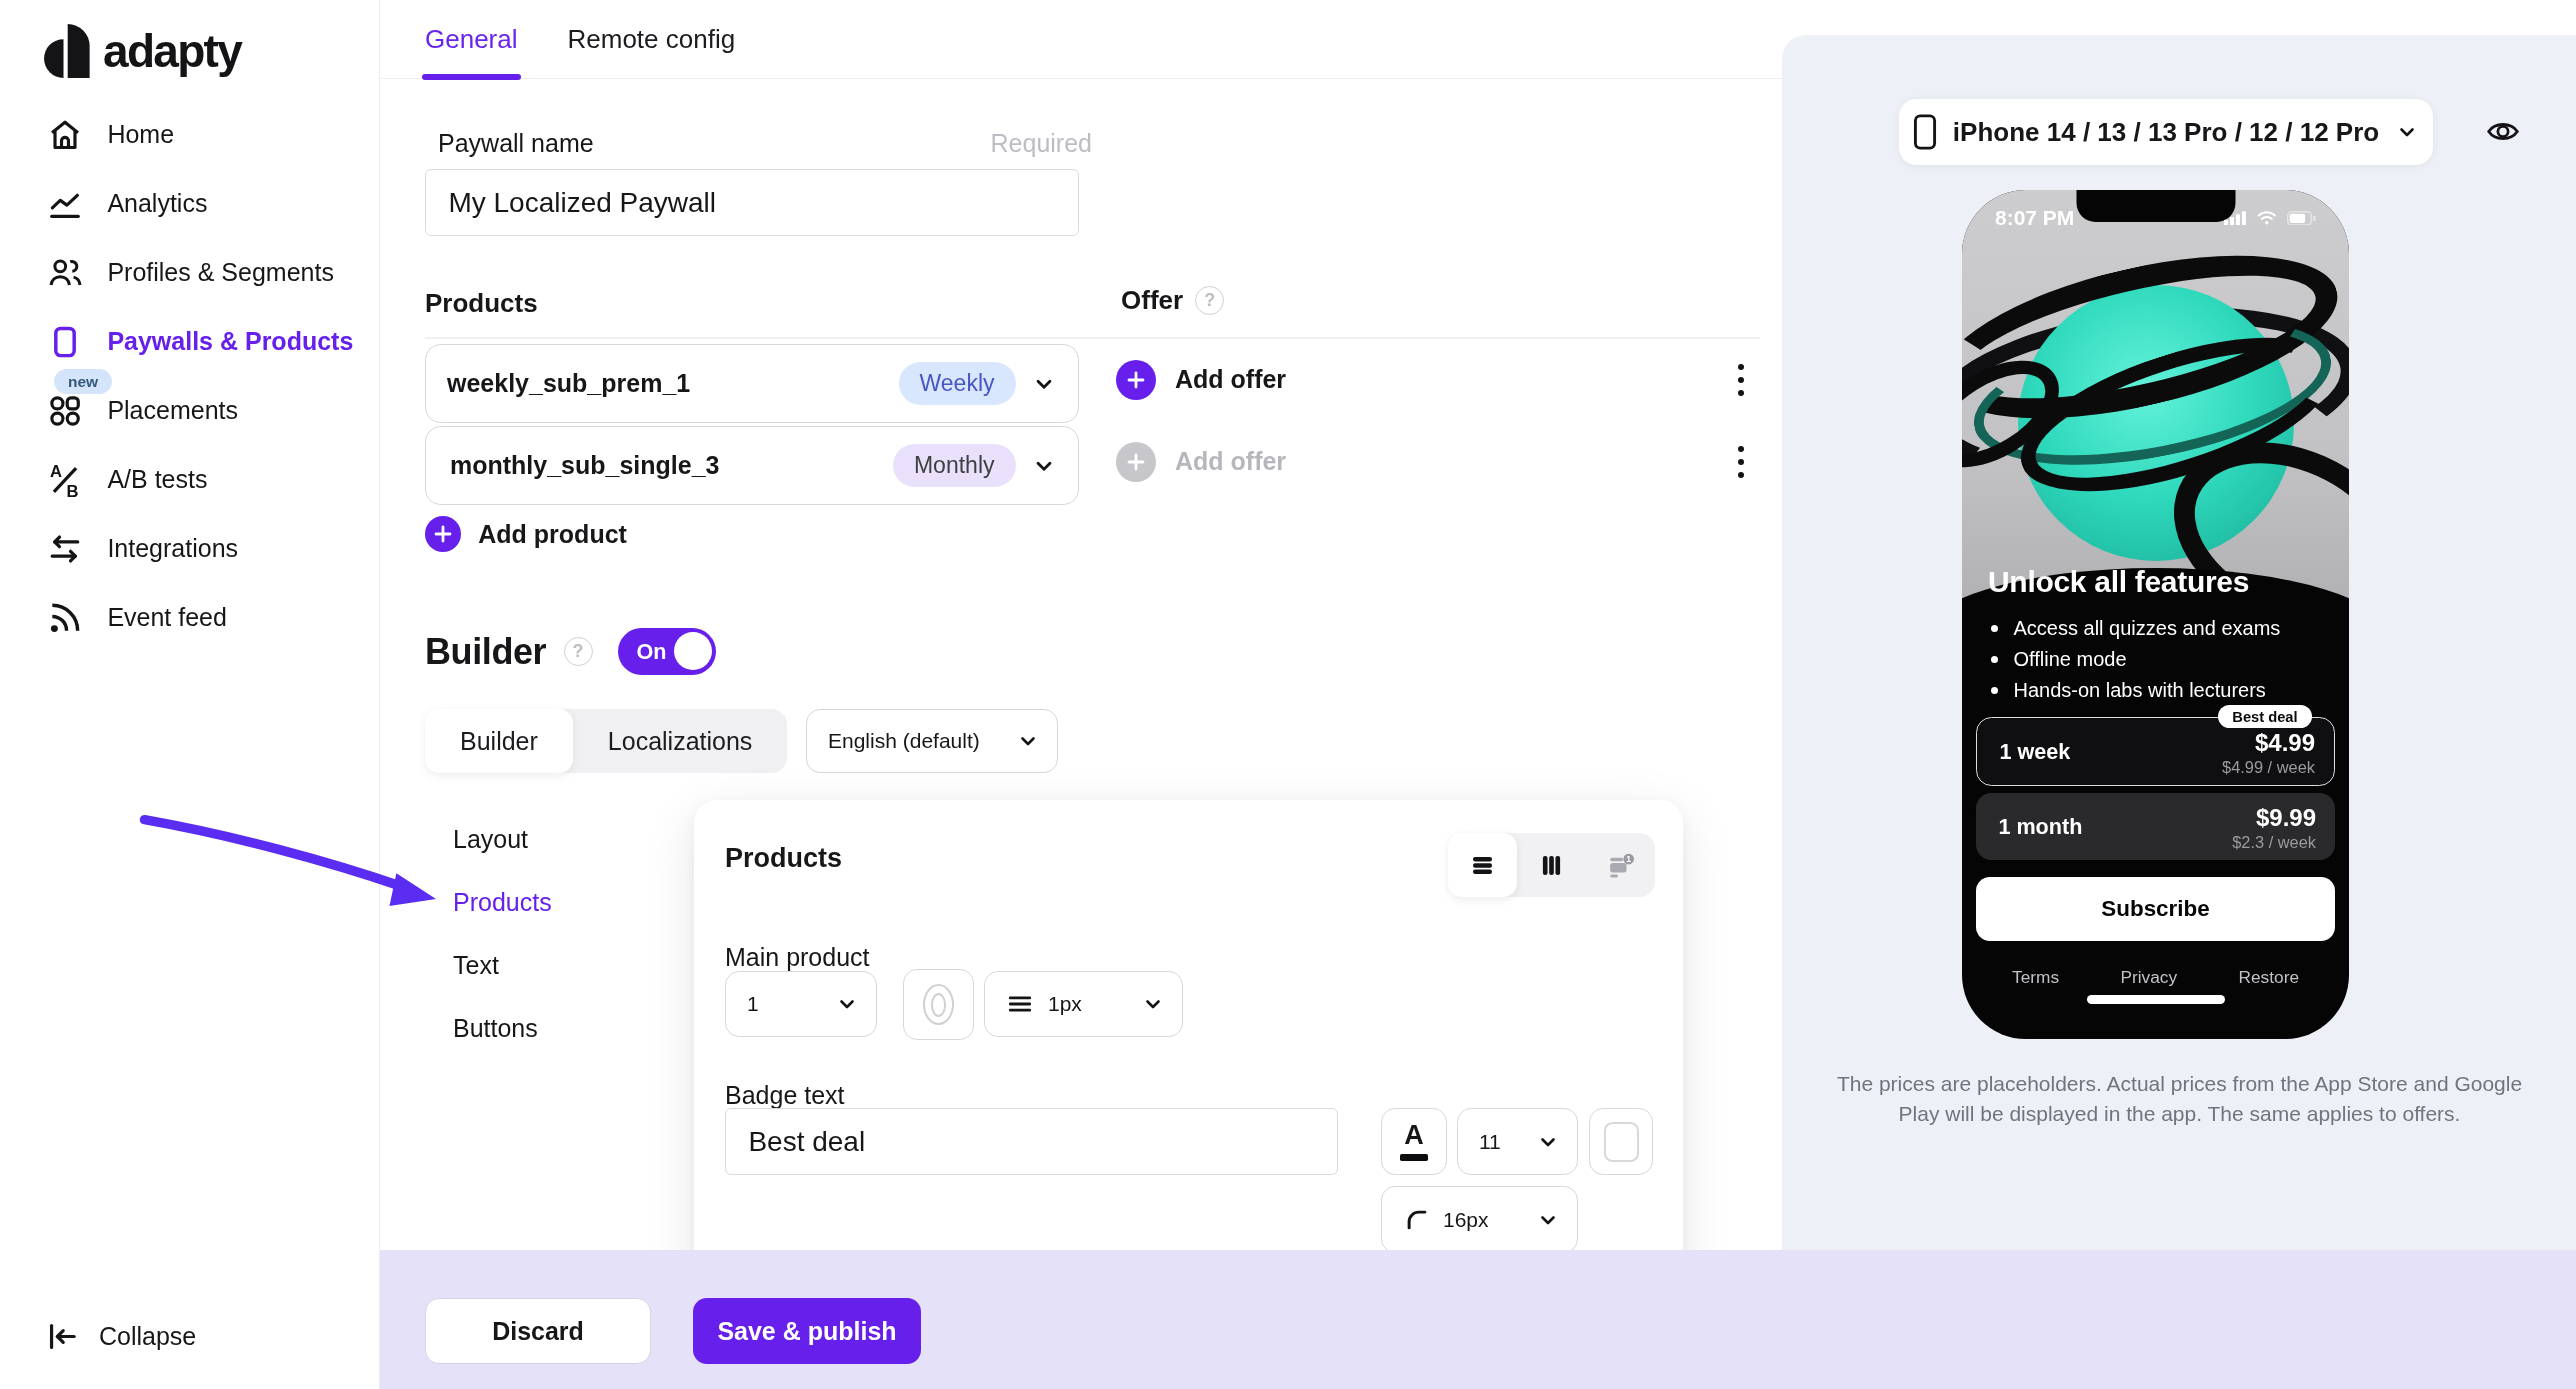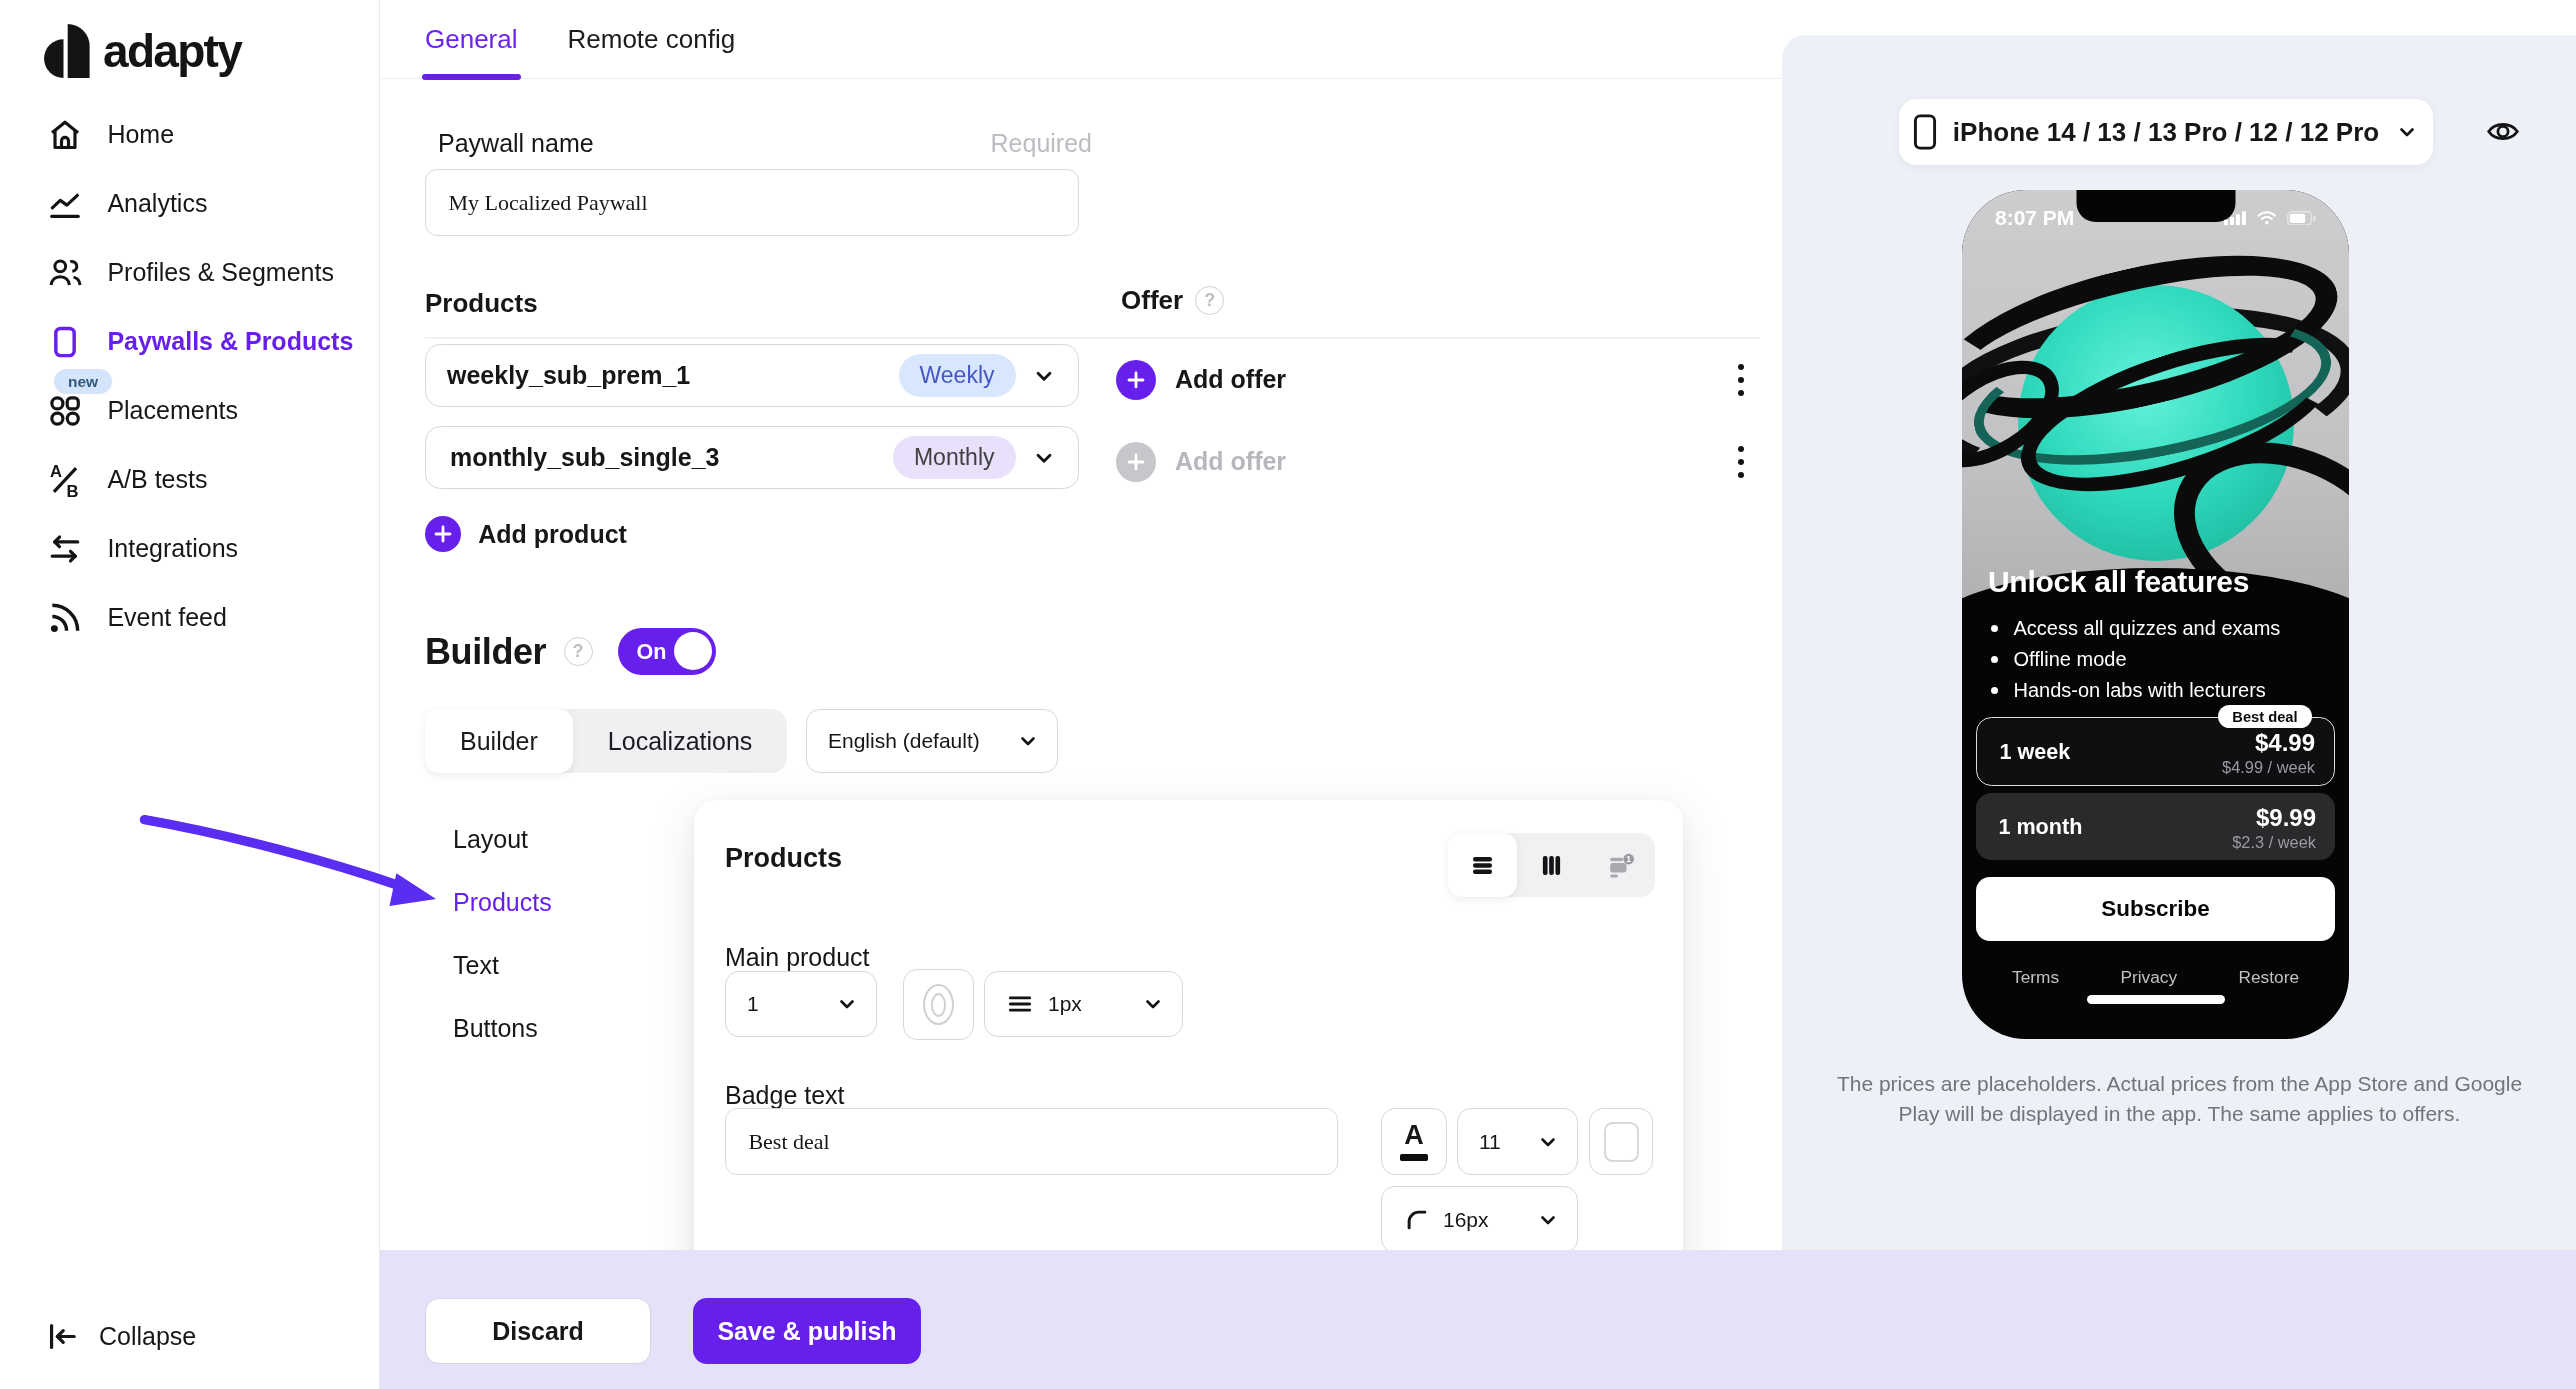--- a/index.html
+++ b/index.html
@@ -23,29 +23,29 @@
 
   
   .content { position:absolute; left:380px; top:0; width:1402px; height:1390px; background:#fff; z-index:1; }
   .tabbar { position:relative; height:79px; border-bottom:1.7px solid #efeff2; display:flex; align-items:center; gap:50px; padding-left:45px; }
   .tab { position:relative; height:100%; display:flex; align-items:center; font-size:26px; font-weight:500; color:#1c1c20; cursor:pointer; }
   .tab.active { color:#6b24ee; }
   .tab.active::after { content:""; position:absolute; left:-3.5px; right:-3.5px; bottom:-1.7px; height:6px; border-radius:3.5px; background:#6720ec; }
 
   .lbl-row { position:absolute; left:58px; top:129px; width:654px; display:flex; justify-content:space-between; font-size:25px; }
   .hint { color:#bcbcc3; }
-  .txt-input { position:absolute; height:67px; border:1.7px solid #dadade; border-radius:12px; font-size:22px; padding:0 22.4px; color:#17171a; background:#fff; font-family:Liberation Serif, serif; outline:none; }
+  .txt-input { position:absolute; height:67px; border:1.7px solid #dadade; border-radius:6px; font-size:28px; padding:0 22.4px; color:#17171a; background:#fff; font-family:Liberation Sans, sans-serif; outline:none; }
   .name-input { left:45px; top:169px; width:654px; }
 
   .sec-head { position:absolute; top:288px; left:45px; font-size:26px; font-weight:700; }
   .offer-head { position:absolute; top:285px; left:741px; display:flex; align-items:center; gap:12px; font-size:26px; font-weight:700; }
   .qmark { width:29px; height:29px; border:1.7px solid #cfcfd5; border-radius:50%; color:#bdbdc4; font-size:18px; font-weight:700; display:flex; align-items:center; justify-content:center; }
   .hdivider { position:absolute; left:45px; right:22.4px; top:337px; height:1.7px; background:#f1f1f4; }
 
-  .prod-box { position:absolute; left:45px; width:654px; height:63px; border:1.7px solid #d7d7dc; border-radius:15.5px; display:flex; align-items:center; padding:0 21px; gap:15.5px; background:#fff; cursor:pointer; }
+  .prod-box { position:absolute; left:45px; width:654px; height:79px; border:1.7px solid #d7d7dc; border-radius:15.5px; display:flex; align-items:center; padding:0 21px; gap:15.5px; background:#fff; cursor:pointer; }
   .prod-id { flex:1; font-size:25px; font-weight:700; }
   .pill { font-size:23px; font-weight:500; padding:7.8px 21px; border-radius:862px; }
   .pill.weekly { background:#d8e7fd; color:#4656c2; }
   .pill.monthly { background:#e9e1fb; color:#404040; }
   .chev { width:26px; height:26px; flex:none; }
   .chev svg, .sel-chev svg { width:100%; height:100%; }
 
   .offer-cell { position:absolute; left:736px; width:483px; height:71px; display:flex; align-items:center; gap:19px; cursor:pointer; }
   .plus { width:40px; height:40px; border-radius:50%; background:#6720ec; display:flex; align-items:center; justify-content:center; flex:none; }
   .plus svg { width:24px; height:24px; }

